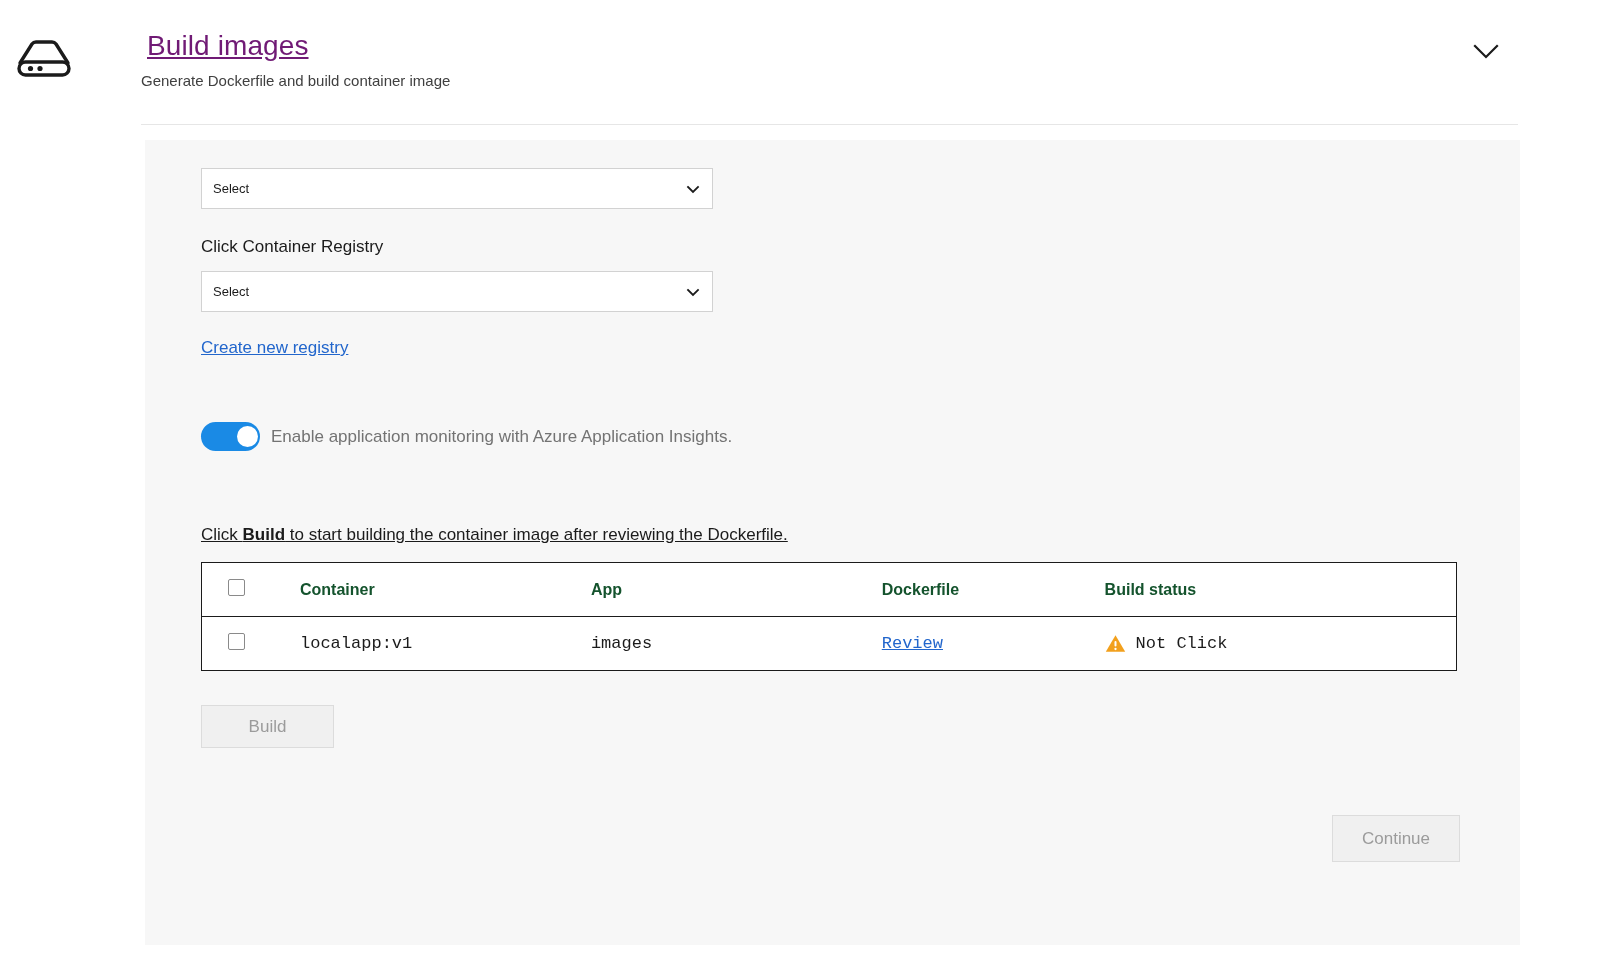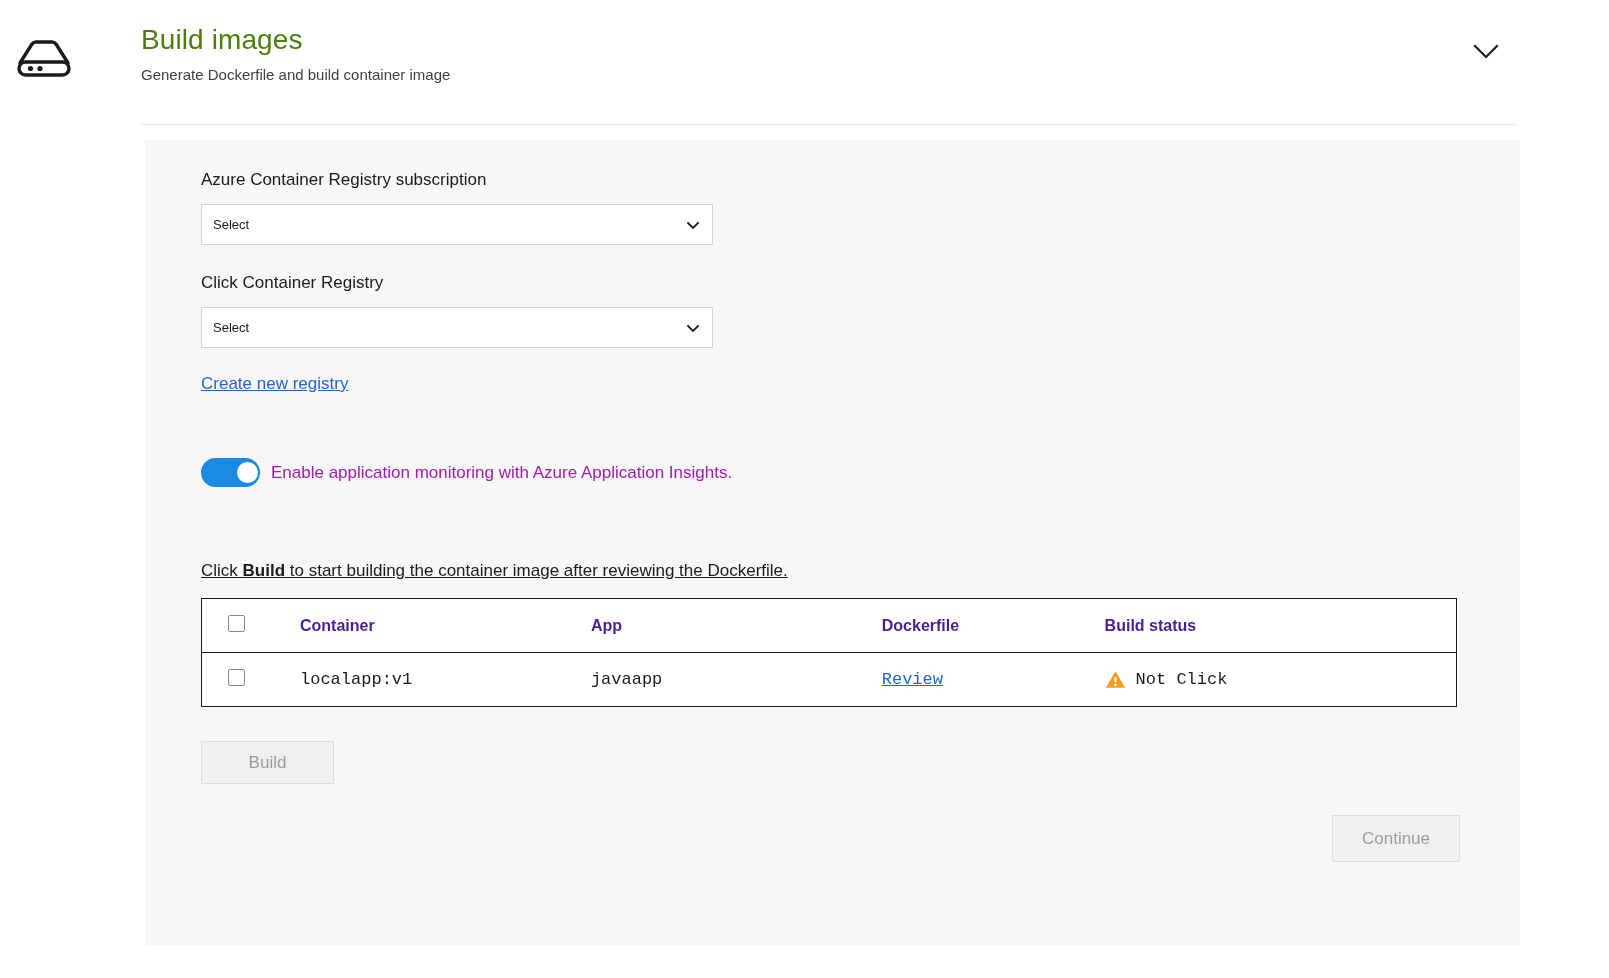--- a/index.html
+++ b/index.html
@@ -29,25 +29,26 @@
     height: 52px;
   }
   .header-text {
     position: absolute;
     left: 141px;
     top: 22px;
   }
   .page-title {
     font-size: 28px;
     font-weight: 400;
-    color: #4d7c0f;
+    color: #701a75;
     line-height: 36px;
     letter-spacing: 0.1px;
-    margin: 0;
+    margin: 6px;
     white-space: nowrap;
+    text-decoration: underline;
   }
   .page-subtitle {
     font-size: 15px;
     font-weight: 400;
     color: #404040;
     line-height: 22px;
     margin: 6px 0 0 0;
     white-space: nowrap;
   }
   .collapse-chevron {
@@ -152,21 +153,21 @@
     position: absolute;
     top: 4px;
     left: 36px;
     width: 21px;
     height: 21px;
     border-radius: 50%;
     background: #ffffff;
   }
   .toggle-label {
     font-size: 17px;
-    color: #a21caf;
+    color: #737373;
     margin-left: 11px;
     line-height: 24px;
   }
 
   
   .instruction {
     font-size: 17px;
     color: #1b1b1b;
     margin-top: 72px;
     line-height: 24px;
@@ -193,21 +194,21 @@
   .build-table thead tr { border-bottom: 1px solid #1b1b1b; }
   .col-check { width: 84px; padding-left: 26px !important; }
   .col-container { width: 248px; }
   .col-app { width: 248px; }
   .col-dockerfile { width: 190px; }
   .col-status { width: 300px; }
 
   .build-table th {
     font-size: 16px;
     font-weight: 700;
-    color: #4c1d95;
+    color: #14532d;
   }
   .build-table td {
     font-size: 17px;
     font-weight: 400;
     color: #1b1b1b;
     font-family: Liberation Mono, monospace;
   }
 
   .checkbox {
     width: 17px;
@@ -280,21 +281,20 @@
     </svg>
   </span>
 
   <div class="header-divider"></div>
 </div>
 
 <div class="panel">
   <div class="form-area">
 
     <div class="field-group">
-      <div class="field-label">Azure Container Registry subscription</div>
       <div class="select-wrap">
         <div class="select-box">Select</div>
         <span class="select-chevron">
           <svg viewBox="0 0 16 16" width="16" height="16" fill="none" stroke="#1b1b1b" stroke-width="1.8" stroke-linecap="square">
             <path d="M3 6 L8 11 L13 6"></path>
           </svg>
         </span>
       </div>
     </div>
 
@@ -331,21 +331,21 @@
           <th class="col-dockerfile">Dockerfile</th>
           <th class="col-status">Build status</th>
         </tr>
       </thead>
       <tbody>
         <tr>
           <td class="col-check">
             <span class="checkbox"></span>
           </td>
           <td class="col-container">localapp:v1</td>
-          <td class="col-app">javaapp</td>
+          <td class="col-app">images</td>
           <td class="col-dockerfile">
             <a class="link" href="#" style="margin-top:0;">Review</a>
           </td>
           <td class="col-status">
             <div class="status-cell">
               <span class="warn-icon">
                 <svg viewBox="0 0 21 21" width="21" height="21">
                   <path d="M10.5 2.2 L20.2 18.8 L0.8 18.8 Z" fill="#F2A01D"></path>
                   <rect x="9.5" y="8" width="2" height="5.6" rx="1" fill="#ffffff"></rect>
                   <circle cx="10.5" cy="16.0" r="1.15" fill="#ffffff"></circle>

